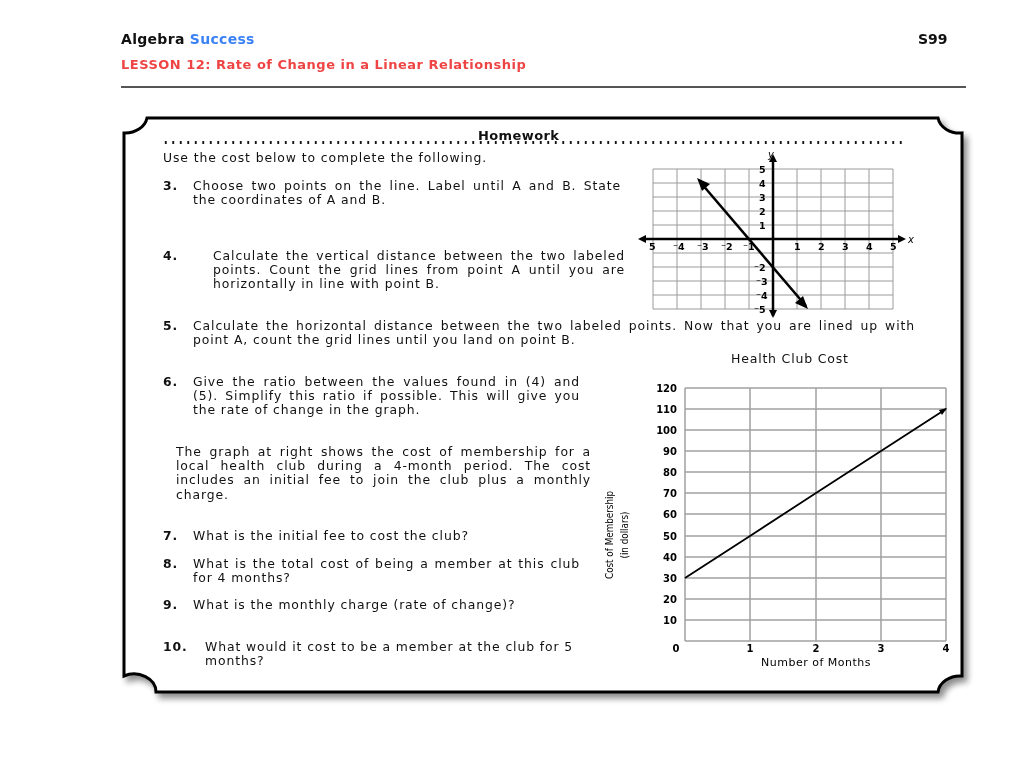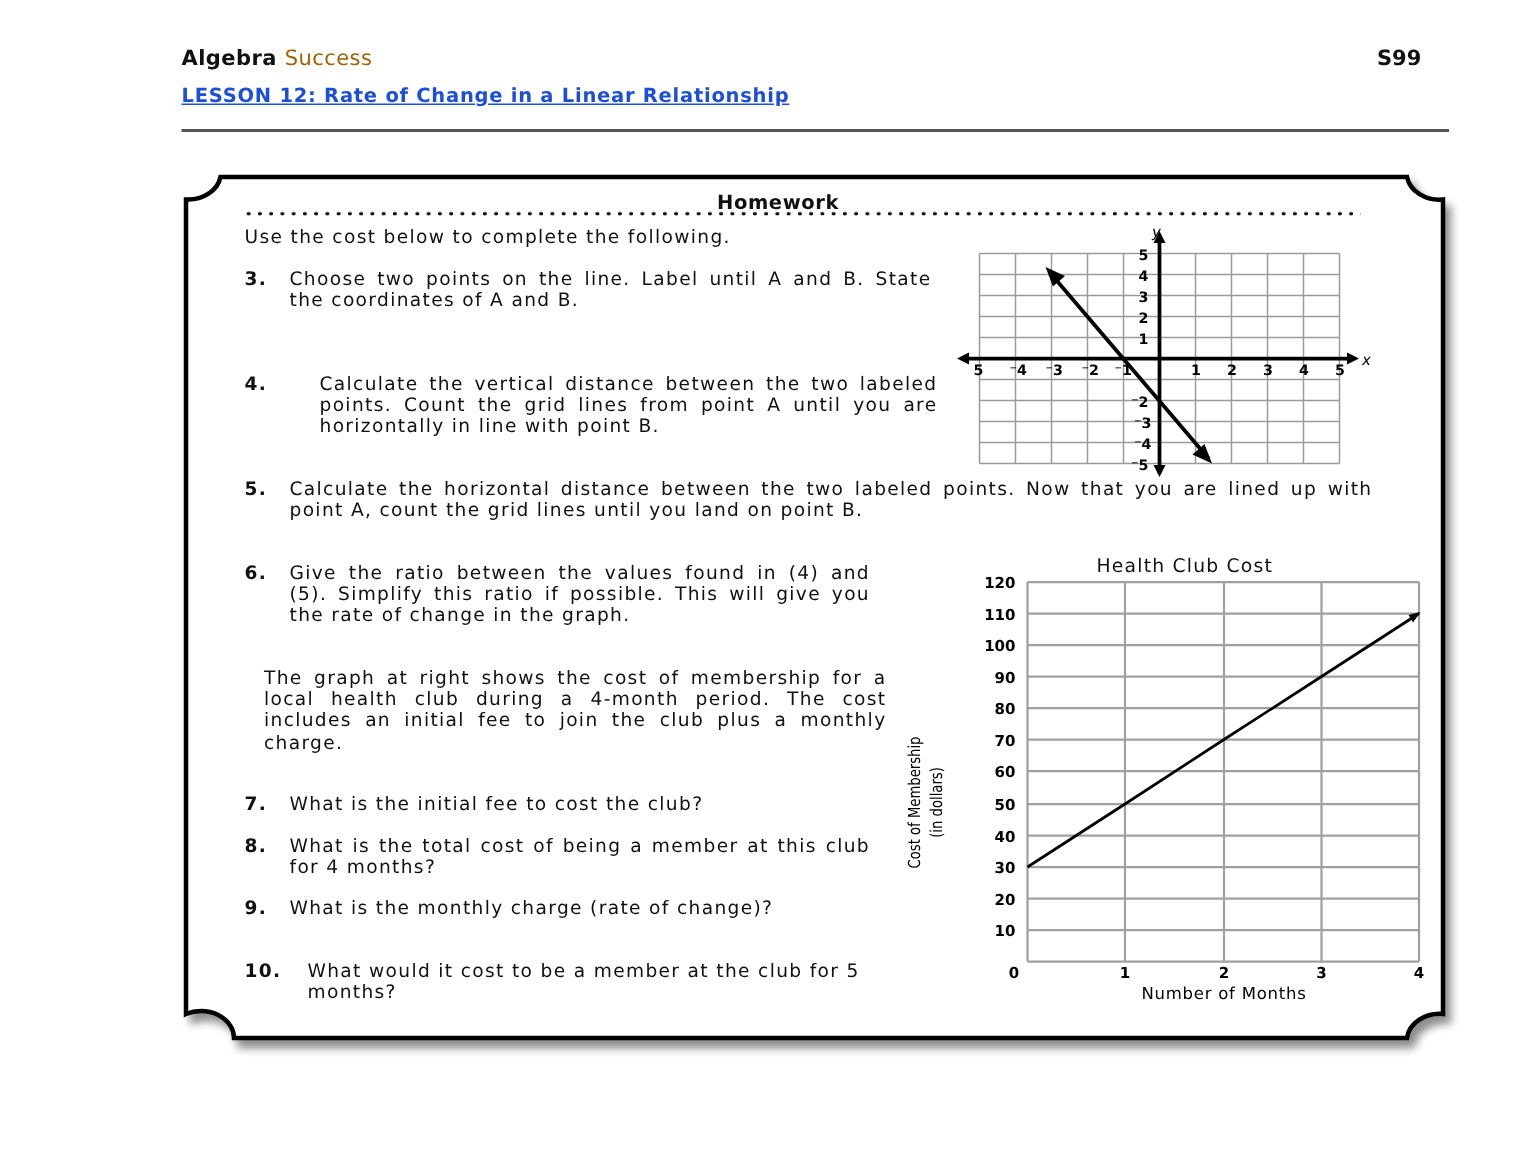--- a/index.html
+++ b/index.html
@@ -1,22 +1,22 @@
 <!DOCTYPE html>
 <html><head>
 <meta charset="utf-8">
 <style>
   html, body { margin:0; padding:0; }
   body { width:1024px; height:768px; background:#ffffff; position:relative; overflow:hidden;
          font-family:"DejaVu Sans", sans-serif; color:#111; }
   .abs { position:absolute; }
   .hdr-title { left:121px; top:31px; font-size:14px; font-weight:bold; letter-spacing:0.3px; }
-  .hdr-title .sub { color:#a16207; font-weight:normal;text-align:right; }
+  .hdr-title .sub { color:#3b82f6; font-weight:bold;text-align:right; }
   .hdr-page { left:918px; top:31px; font-size:14px; font-weight:bold; }
-  .hdr-lesson { left:121px; top:57px; font-size:13px; font-weight:bold; color:#1d4ed8; letter-spacing:0.5px;text-decoration:underline; }
+  .hdr-lesson { left:121px; top:57px; font-size:13px; font-weight:bold; color:#ef4444; letter-spacing:0.5px; }
   .hdr-rule { left:121px; top:86px; width:845px; height:0; border-top:2px solid #555; }
   .frame { left:0; top:0; }
   .hw-title { left:478px; top:128px; font-size:13px; font-weight:bold; letter-spacing:0.4px; }
   .dots { left:162px; top:141px; width:745px; height:3px;
           background-image:radial-gradient(circle, #111 1.1px, transparent 1.3px);
           background-size:7.5px 3px; background-repeat:repeat-x; }
   .txt { font-size:12.4px; line-height:14.2px; letter-spacing:0.9px; }
   .q { position:absolute; }
   .q .num { position:absolute; left:0; top:0; font-weight:bold; }
   .q .body { position:absolute; left:30px; top:0; }
@@ -153,21 +153,21 @@
       <text x="120" y="137">⁻3</text>
     <text x="120" y="151">⁻4</text>
       <text x="118" y="165">⁻5</text>
   </g>
 
   <line x1="65" y1="35" x2="170" y2="158" stroke="#000" stroke-width="2.5"></line>
   <polygon points="61,30 74,36 66,43" fill="#000"></polygon>
   <polygon points="172,161 159,155 167,148" fill="#000"></polygon>
 </svg>
 
-<div class="abs chart-title" style="left:731px; top:369px;text-align:center;">Health Club Cost</div>
+<div class="abs chart-title" style="left:731px; top:351px;text-align:center;">Health Club Cost</div>
 <svg class="abs" style="left:596px; top:380px;" width="365" height="300">
 
   <g stroke="#a0a0a0" stroke-width="1.5">
     <line x1="89" y1="8" x2="350" y2="8"></line>
       <line x1="89" y1="29" x2="350" y2="29"></line>
     <line x1="89" y1="50" x2="350" y2="50"></line>
       <line x1="89" y1="71" x2="350" y2="71"></line>
     <line x1="89" y1="92" x2="350" y2="92"></line>
       <line x1="89" y1="113" x2="350" y2="113"></line>
     <line x1="89" y1="134" x2="350" y2="134"></line>

